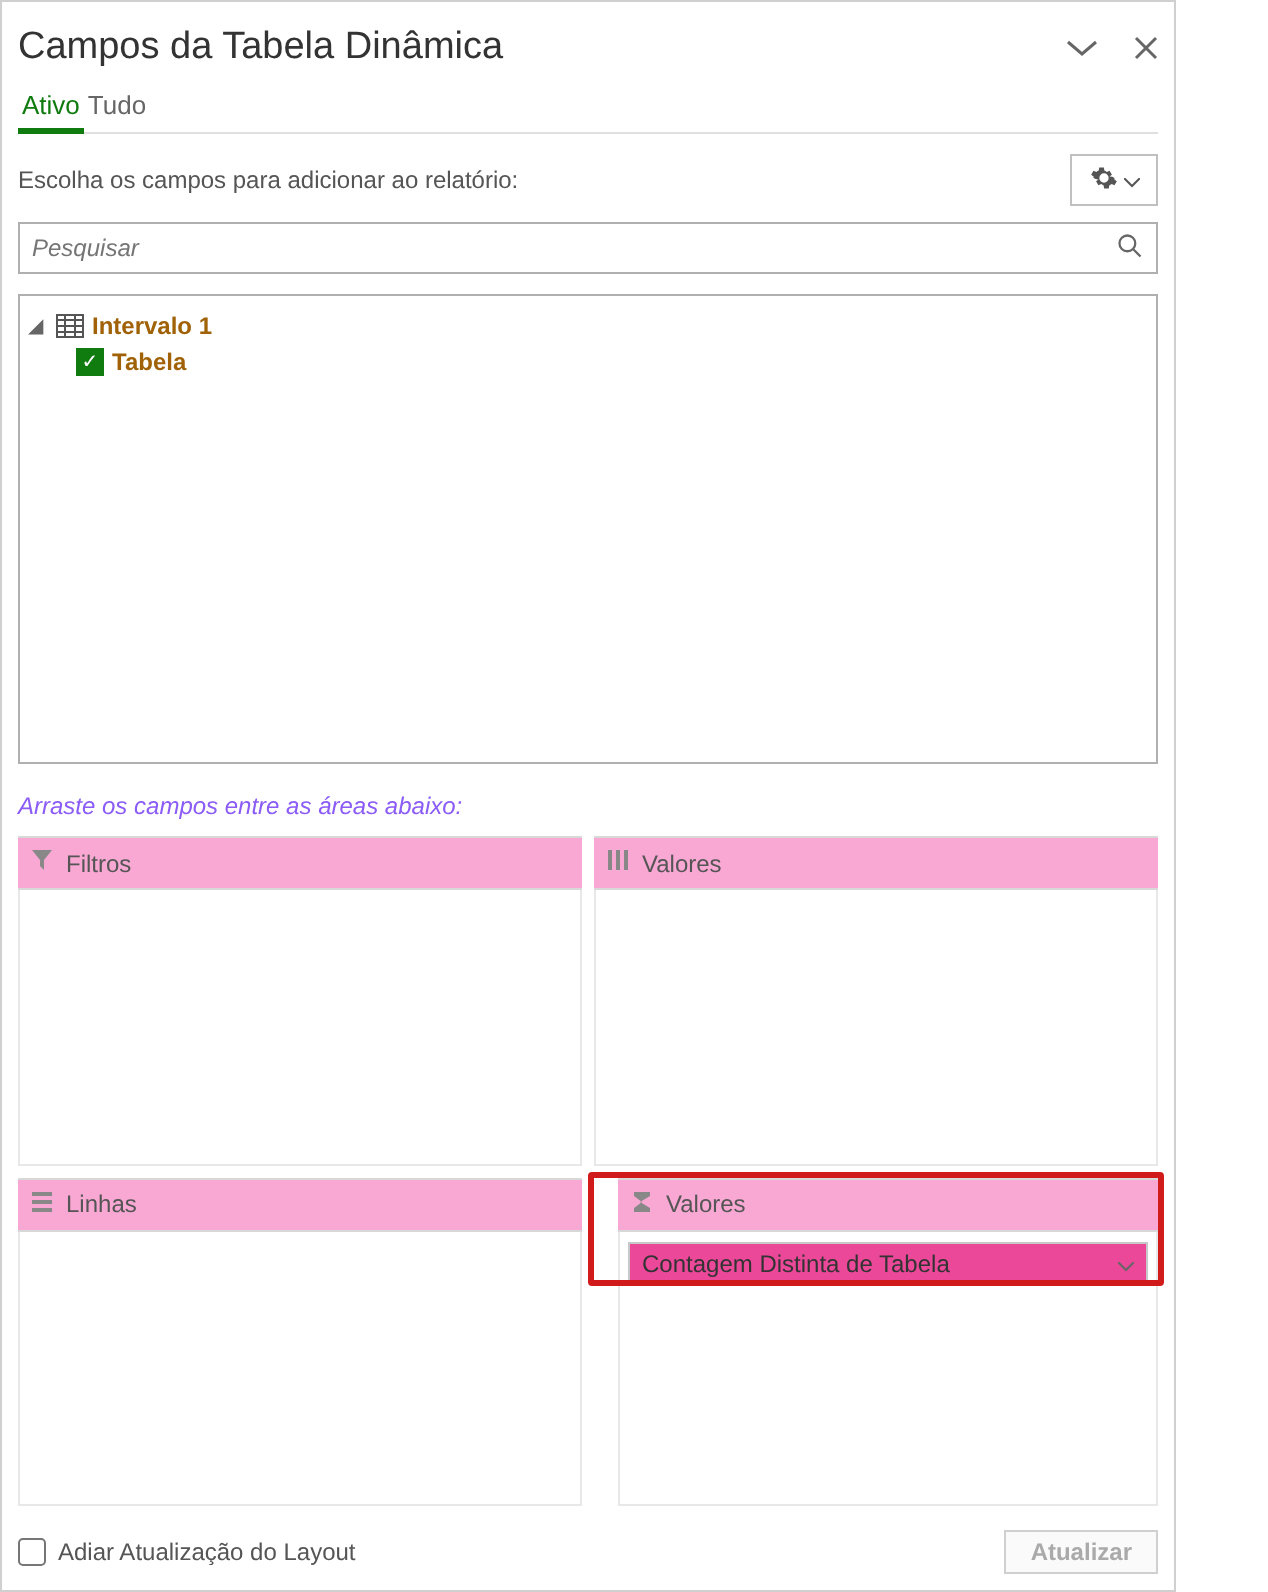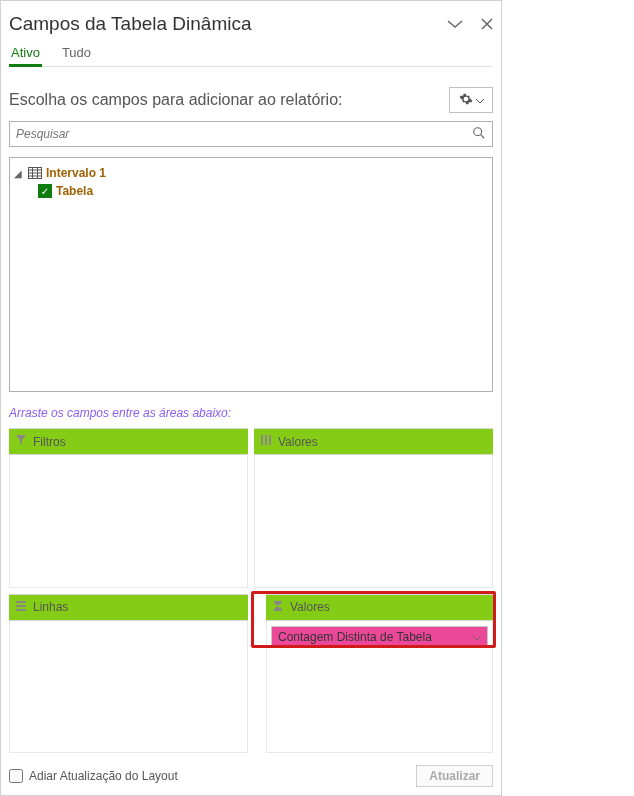--- a/index.html
+++ b/index.html
@@ -6,21 +6,21 @@
     body {
       font-family: "Segoe UI", Arial, sans-serif;
       font-size: 12px;
       color: #555;
       background: #fff;
       width: 634px;
       height: 796px;
       position: relative;
     }
     .pane {
-      width: 502px;
+      width: 588px;
       height: 796px;
       border: 1px solid #d0d0d0;
       display: flex;
       flex-direction: column;
       padding: 8px;
     }
     .header {
       display: flex;
       align-items: center;
       justify-content: space-between;
@@ -28,23 +28,22 @@
     }
     .title {
       font-size: 19px;
       font-weight: 400;
       color: #333;
     }
     .header-controls { display: flex; gap: 18px; align-items: center; }
     .chevron-down svg, .close-x svg { display: block; }
     .tabs {
       display: flex;
-      gap: 18px;
       border-bottom: 1px solid #e0e0e0;
-      margin-bottom: 20px;
+      margin-bottom: 10px;
     }
     .tab {
       padding: 4px 2px 6px 2px;
       font-size: 13px;
       color: #666;
       cursor: pointer;
       position: relative;
     }
     .tab.active {
       color: #0f7b0f;
@@ -55,21 +54,21 @@
       left: 0; right: 0; bottom: -1px;
       height: 3px;
       background: #107C10;
     }
     .instruction-row {
       display: flex;
       justify-content: space-between;
       align-items: center;
       margin-bottom: 8px;
     }
-    .instruction { font-size: 16px; color: #555; }
+    .instruction { font-size: 12px; color: #555; }
     .gear-btn {
       width: 44px; height: 26px;
       border: 1px solid #c0c0c0;
       background: #fff;
       display: flex;
       align-items: center;
       justify-content: center;
       gap: 3px;
       cursor: pointer;
     }
@@ -119,21 +118,21 @@
       grid-template-rows: 1fr 1fr;
       gap: 6px;
       flex: 1;
       margin-bottom: 8px;
     }
     .area {
       display: flex;
       flex-direction: column;
     }
     .area-header {
-      background: #84cc16;
+      background: #f9a8d4;
       border-top: 1px solid #d8d8d8;
       border-bottom: 1px solid #d8d8d8;
       padding: 5px 6px;
       display: flex;
       align-items: center;
       gap: 6px;
       font-size: 12px;
       color: #555;
     }
     .area-body {

